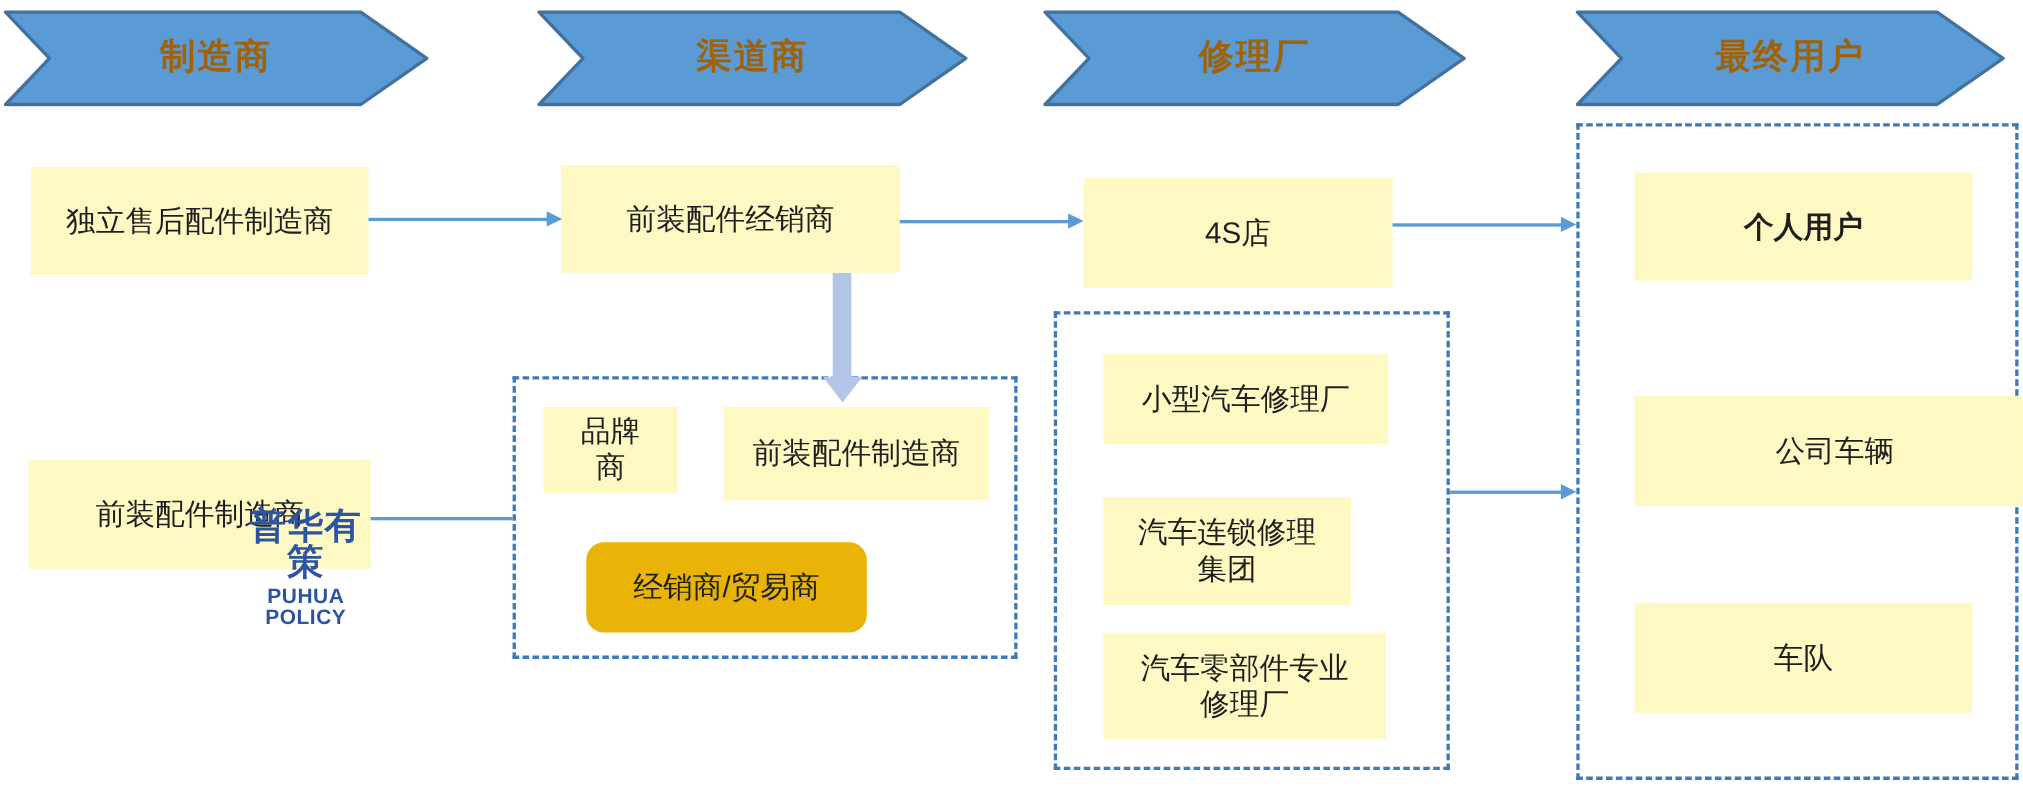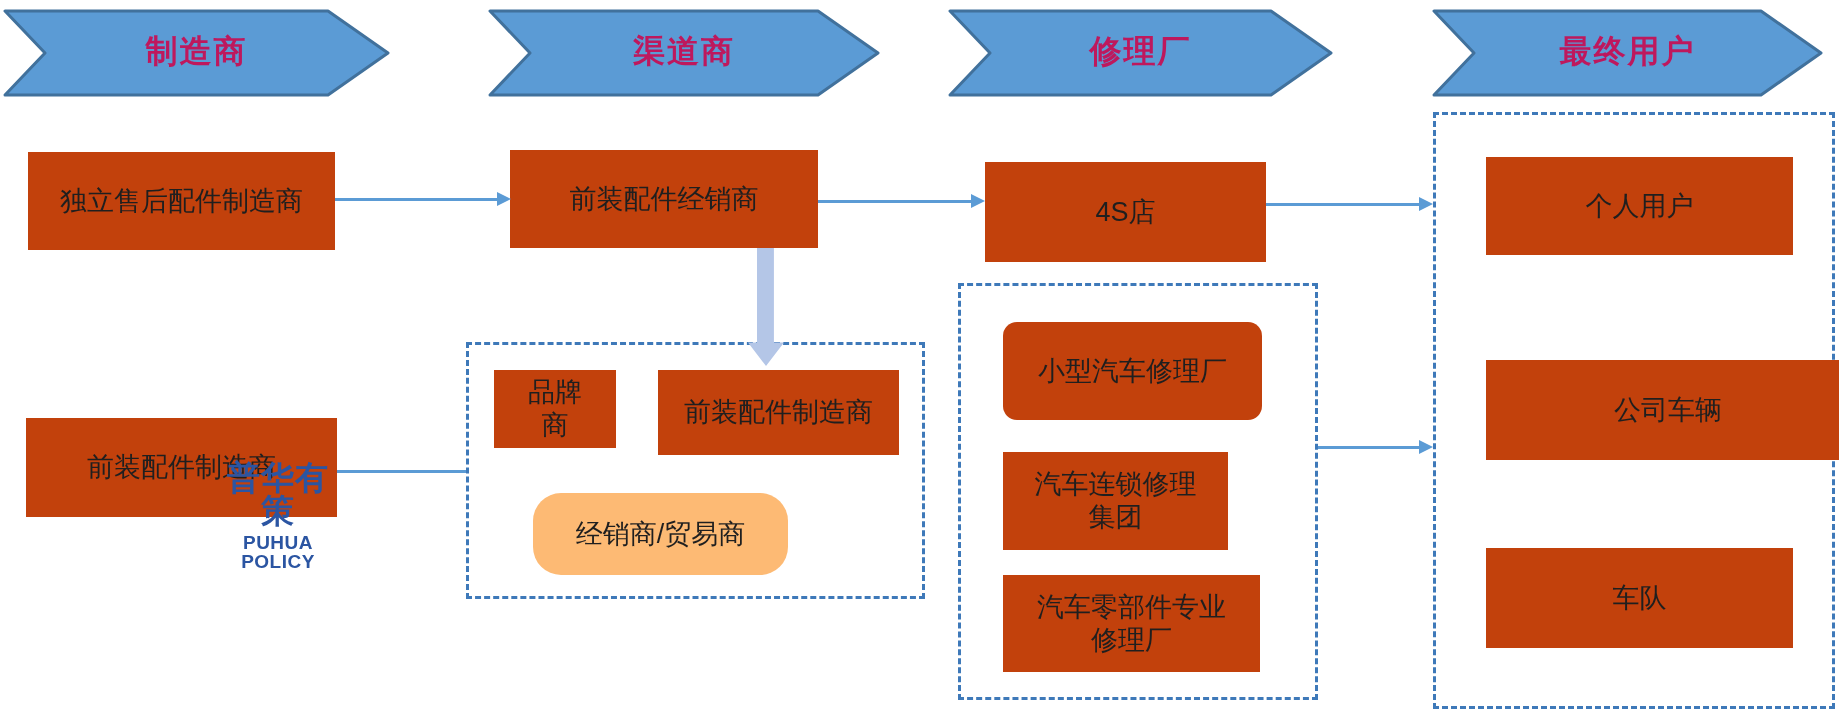--- a/index.html
+++ b/index.html
@@ -24,43 +24,43 @@
     position: absolute;
     left: 0; top: 0;
     width: 100%; height: 100%;
   }
   .stage-label {
     position: absolute;
     left: 0; top: 0; right: 0; bottom: 0;
     display: flex;
     align-items: center;
     justify-content: center;
-    color: #be185d;
+    color: #a16207;
     font-size: 32px;
     font-weight: bold;
     letter-spacing: 2px;
     padding-bottom: 2px;
   }
   
   .node {
     position: absolute;
-    background: #c2410c;
+    background: #fef9c3;
     display: flex;
     align-items: center;
     justify-content: center;
     text-align: center;
     color: #1f1f1f;
     font-size: 27px;
     line-height: 1.22;
     padding: 0 24px;
     box-sizing: border-box;
   }
   .node--light {
-    background: #fdba74;
-    border-radius: 28px;
+    background: #eab308;
+    border-radius: 16px;
   }
   
   .group {
     position: absolute;
     border: 3px dashed #3E79B9;
     box-sizing: border-box;
     background: transparent;
   }
   
   .conn-line {
@@ -154,31 +154,31 @@
   <div class="node" style="left:658px; top:370px; width:241px; height:85px; padding:0 12px;">
     <span>前装配件制造商</span>
   </div>
   <div class="node node--light" style="left:533px; top:493px; width:255px; height:82px;">
     <span>经销商/贸易商</span>
   </div>
 
   <div class="node" style="left:985px; top:162px; width:281px; height:100px;">
     <span>4S店</span>
   </div>
-  <div class="node" style="left:1003px; top:322px; width:259px; height:98px;border-radius:14px;">
+  <div class="node" style="left:1003px; top:322px; width:259px; height:82px;">
     <span>小型汽车修理厂</span>
   </div>
   <div class="node" style="left:1003px; top:452px; width:225px; height:98px;">
     <span>汽车连锁修理集团</span>
   </div>
   <div class="node" style="left:1003px; top:575px; width:257px; height:97px;">
     <span>汽车零部件专业修理厂</span>
   </div>
 
-  <div class="node" style="left:1486px; top:157px; width:307px; height:98px;">
+  <div class="node" style="left:1486px; top:157px; width:307px; height:98px;font-weight:bold;">
     <span>个人用户</span>
   </div>
   <div class="node" style="left:1486px; top:360px; width:364px; height:100px;">
     <span>公司车辆</span>
   </div>
   <div class="node" style="left:1486px; top:548px; width:307px; height:100px;">
     <span>车队</span>
   </div>
 
   <div class="conn-line" style="left:335px; top:198px; width:163px;"></div>

